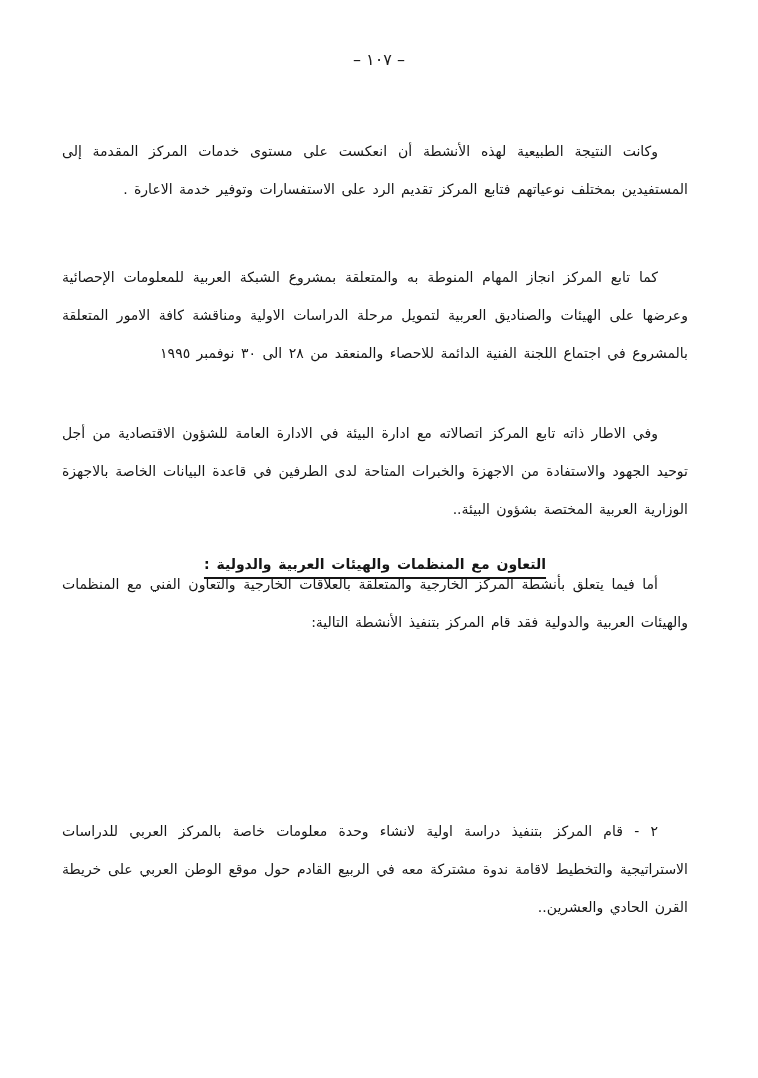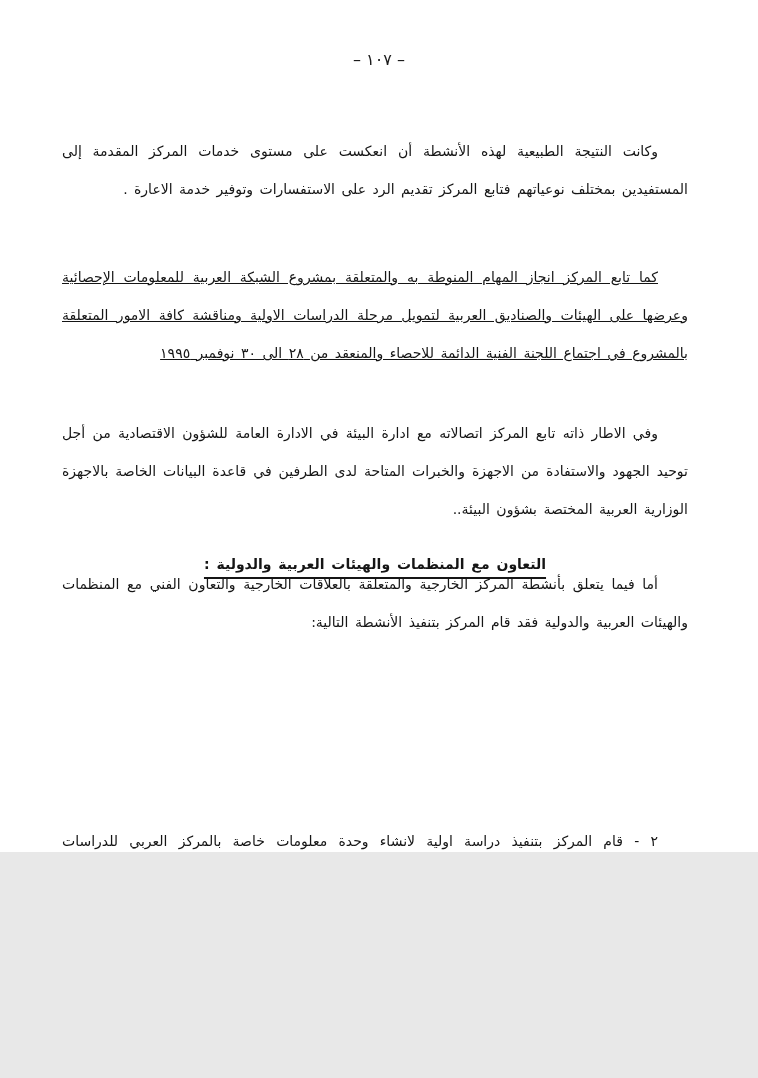--- a/index.html
+++ b/index.html
@@ -3,21 +3,21 @@
 <meta charset="utf-8">
 <style>
   html, body {
     margin: 0;
     padding: 0;
     background: #e8e8e8;
   }
   .page {
     position: relative;
     width: 758px;
-    height: 852px;
+    height: 1078px;
     margin: 0 auto;
     background: #ffffff;
     overflow: hidden;
     font-family: "DejaVu Sans", sans-serif;
     color: #161616;
     direction: rtl;
   }
   .page-number {
     position: absolute;
     top: 50px;
@@ -46,26 +46,26 @@
     font-weight: bold;
     text-align: center;
     text-indent: 0;
   }
   .heading .underlined {
     text-decoration: underline;
     text-decoration-thickness: 1.5px;
     text-underline-offset: 8px;
   }
   .b-p1   { top: 132px; }
-  .b-p2   { top: 258px; text-decoration: underline; }
+  .b-p2   { top: 258px; }
   .b-p3   { top: 414px; }
   .b-head { top: 545px; }
   .b-p4   { top: 565px; }
   .b-i1   { top: 682px; }
-  .b-i2   { top: 812px; margin-top: 10px; }
+  .b-i2   { top: 812px; }
   .b-i3   { top: 941px; }
 </style>
 </head>
 <body>
 
 <div class="page">
 
   <div class="page-number">– ١٠٧ –</div>
 
   <p class="block para b-p1">وكانت النتيجة الطبيعية لهذه الأنشطة أن انعكست على مستوى خدمات المركز المقدمة إلى المستفيدين بمختلف نوعياتهم فتابع المركز تقديم الرد على الاستفسارات وتوفير خدمة الاعارة .</p>

